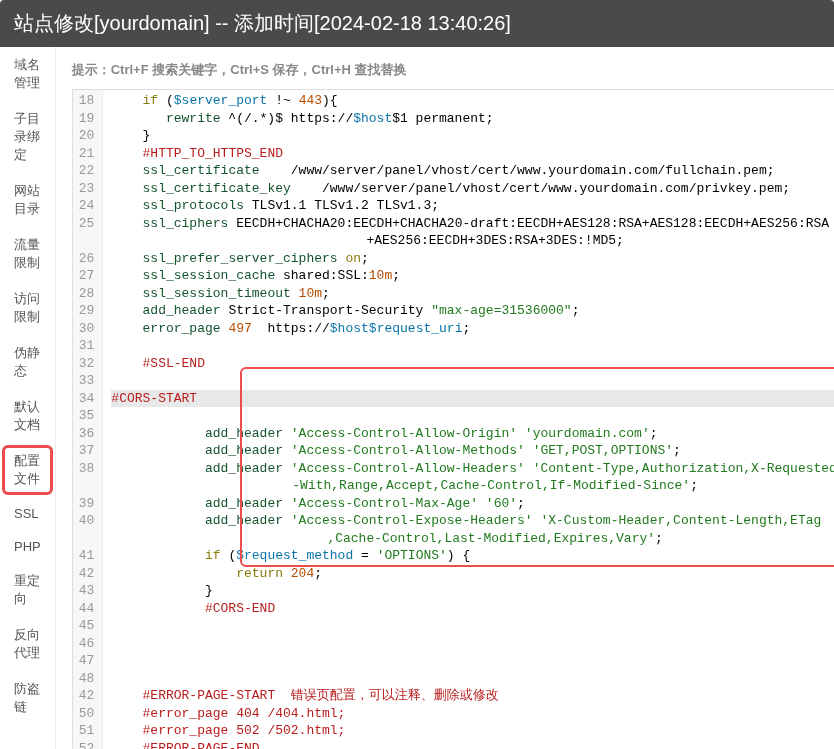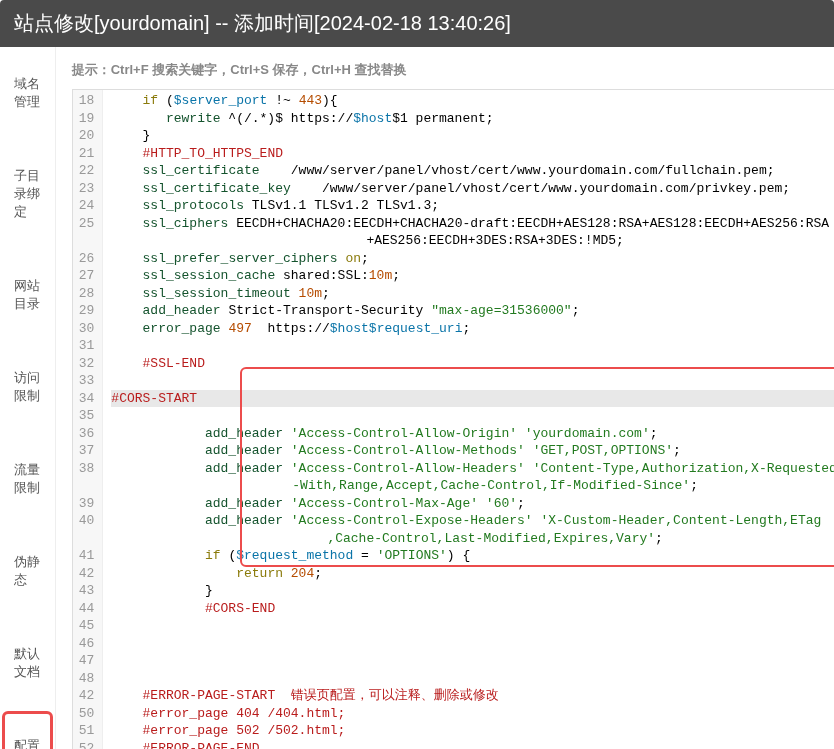--- a/index.html
+++ b/index.html
@@ -1,20 +1,20 @@
 <!DOCTYPE html>
 <html><head>
 <meta charset="utf-8">
 <style>
 * { margin: 0; padding: 0; box-sizing: border-box; }
 body { font-family: "Microsoft YaHei", Arial, sans-serif; font-size: 13px; background: #fff; width: 834px; }
 .dialog-title { background: #4a4a4a; color: #fff; padding: 10px 14px; font-size: 20px; border-radius: 4px 4px 0 0; }
 .main { display: flex; }
 .sidebar { width: 118px; border-right: 1px solid #eee; }
-.sidebar-item { padding: 28px 14px; color: #555; cursor: pointer; }
+.sidebar-item { padding: 9px 14px; color: #555; cursor: pointer; }
 .sidebar-item.active { outline: 3px solid #ec4c4c; outline-offset: -5px; border-radius: 8px; }
 .content { flex: 1; padding: 14px 16px; position: relative; }
 .hint { color: #888; margin-bottom: 10px; font-weight: bold; }
 .editor-wrap { border: 1px solid #ddd; }
 .code-editor { display: flex; font-family: Consolas, "Courier New", monospace; font-size: 13px; line-height: 1.35; position: relative; }
 .gutter { background: #f7f7f7; color: #999; text-align: right; padding: 2px 8px 2px 6px; border-right: 1px solid #eee; user-select: none; }
 .gutter div { height: 17.5px; }
 .code-lines { flex: 1; padding: 2px 6px 2px 8px; white-space: pre; overflow-x: hidden; position: relative; }
 .code-lines div { height: 17.5px; }
 .code-lines .wrap { padding-left: 42px; text-align: center; }
@@ -30,22 +30,22 @@
 </head>
 <body>
 
 <div class="dialog-title">站点修改[yourdomain] -- 添加时间[2024-02-18 13:40:26]</div>
 
 <div class="main">
   <div class="sidebar" id="sidebar">
       <div class="sidebar-item">域名管理</div>
       <div class="sidebar-item">子目录绑定</div>
       <div class="sidebar-item">网站目录</div>
+      <div class="sidebar-item">流量限制</div>
       <div class="sidebar-item">访问限制</div>
-      <div class="sidebar-item">流量限制</div>
       <div class="sidebar-item">伪静态</div>
       <div class="sidebar-item">默认文档</div>
       <div class="sidebar-item active">配置文件</div>
       <div class="sidebar-item">SSL</div>
       <div class="sidebar-item">PHP</div>
       <div class="sidebar-item">重定向</div>
       <div class="sidebar-item">反向代理</div>
       <div class="sidebar-item">防盗链</div>
     </div>
 

